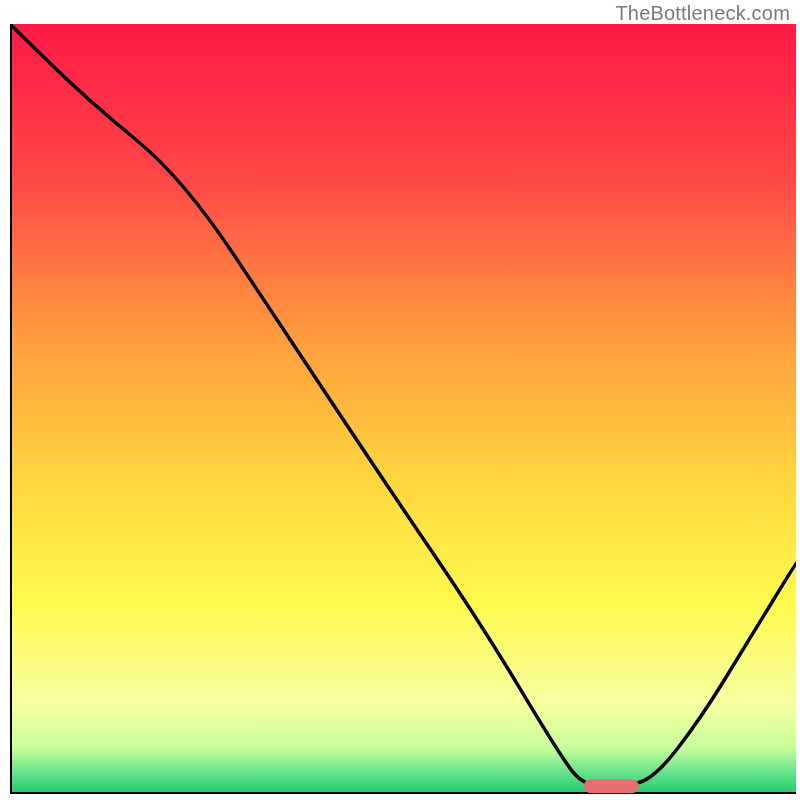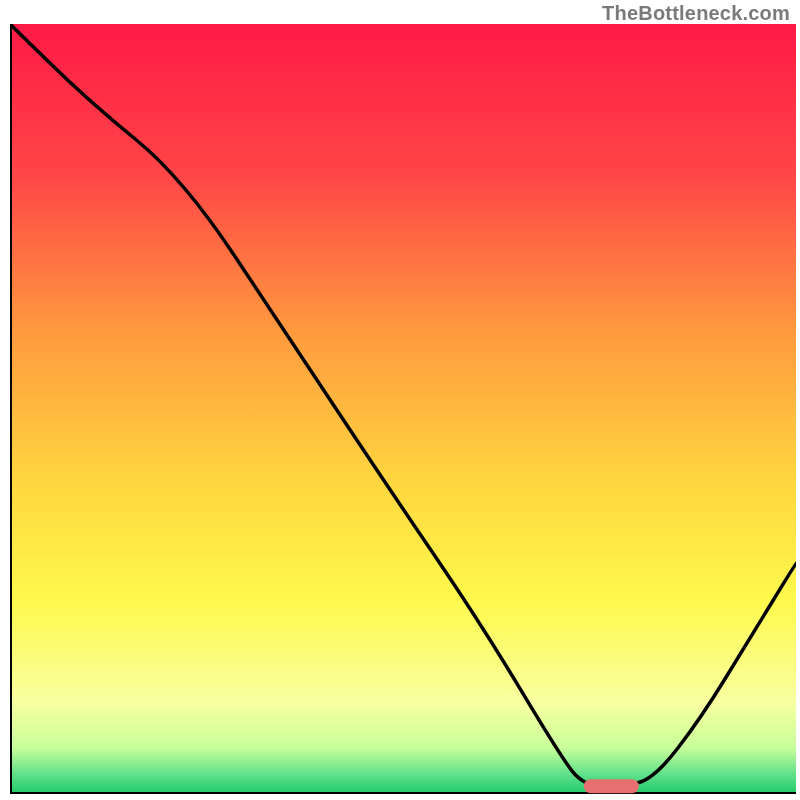--- a/index.html
+++ b/index.html
@@ -8,21 +8,21 @@
     width: 800px;
     height: 800px;
     background: #ffffff;
     font-family: Arial, Helvetica, sans-serif;
   }
   .watermark {
     position: absolute;
     top: 2px;
     right: 10px;
     font-size: 20px;
-    font-weight: bold;
+    font-weight: normal;
     color: #7a7a7a;
     letter-spacing: 0.2px;
   }
   .plot-area {
     position: absolute;
     left: 10px;
     top: 24px;
     width: 786px;
     height: 770px;
   }

